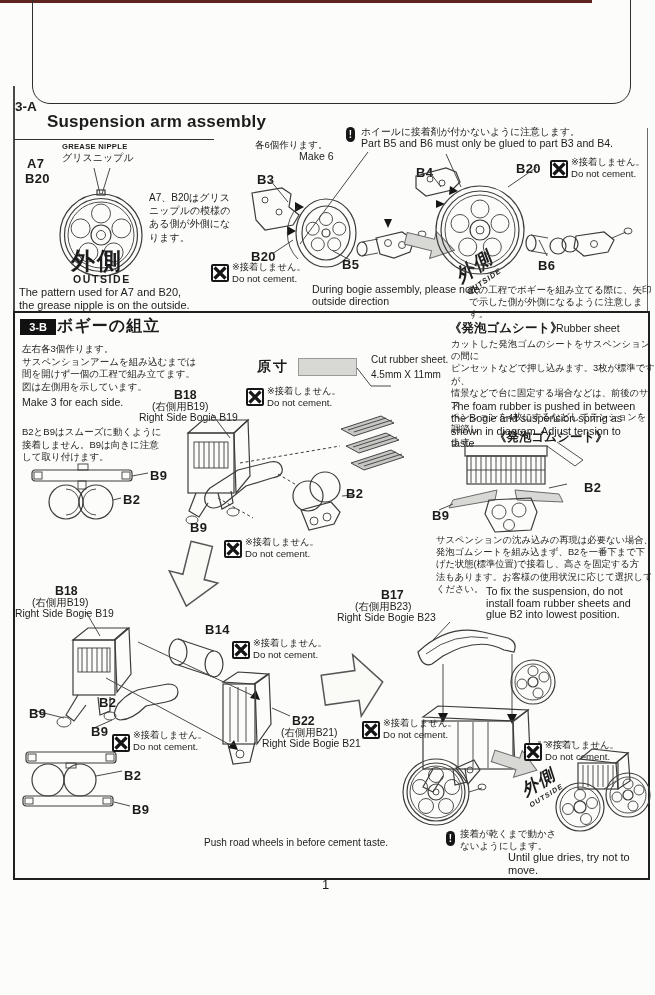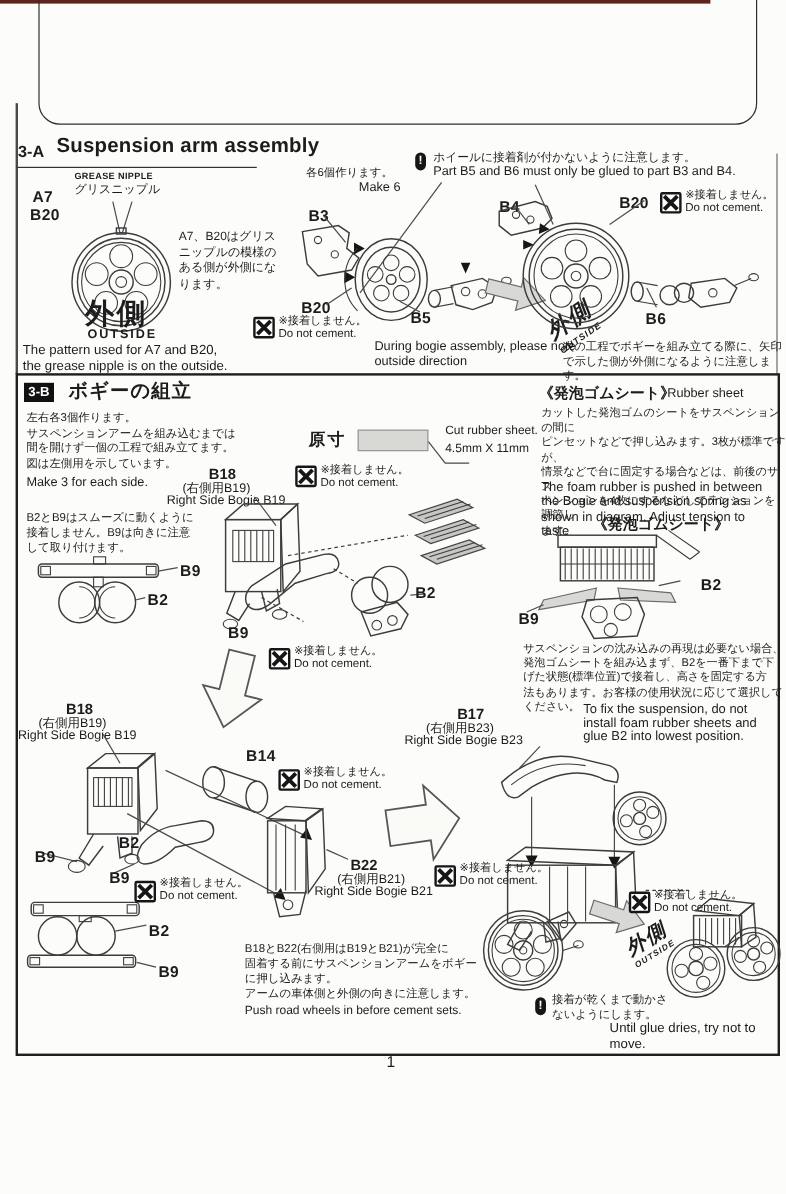--- a/index.html
+++ b/index.html
@@ -32,21 +32,21 @@
 </head>
 <body>
 
 <div id="page">
 
   <div class="ab" style="left:0;top:0;width:592px;height:2.5px;background:#5d2420;"></div>
   <div class="ab" style="left:32px;top:-70px;width:597px;height:172px;border:1.8px solid #2e2e2e;border-radius:18px;"></div>
   <div class="ab" style="left:13px;top:86px;width:1.5px;height:226px;background:#4a4a4a;"></div>
   <div class="ab" style="left:647px;top:128px;width:1.3px;height:184px;background:#6a6a6a;"></div>
 
-  <div class="ab" style="left:15px;top:119px;font-size:13.5px;font-weight:bold;">3-A</div>
+  <div class="ab" style="left:15px;top:99px;font-size:13.5px;font-weight:bold;">3-A</div>
   <div class="ab" style="left:47px;top:112px;font-size:17px;font-weight:bold;letter-spacing:.2px;">Suspension arm assembly</div>
   <div class="ab" style="left:14px;top:139px;width:200px;height:1.2px;background:#333;"></div>
 
   <div class="ab" style="left:62px;top:142px;font-size:7.6px;letter-spacing:.3px;font-weight:bold;">GREASE NIPPLE</div>
   <div class="ab" style="left:62px;top:151px;font-size:10px;">グリスニップル</div>
   <div class="ab pl" style="left:27px;top:156px;">A7</div>
   <div class="ab pl" style="left:25px;top:171px;">B20</div>
 
   <svg class="ab" style="left:52px;top:180px;" width="98" height="98" viewBox="0 0 98 98">
     <path class="lead" d="M42,-12 L48,14 M58,-12 L50,14"></path>
@@ -170,21 +170,21 @@
     <path class="lead" d="M350,150 L333,141"></path>
     <path class="lead" d="M428,60 L441,77"></path>
     <path class="lead" d="M537,57 L508,77"></path>
     <path class="lead" d="M547,146 L539,130"></path>
     <path class="lead" d="M368,42 L300,134"></path>
     <path class="lead" d="M446,44 L461,77"></path>
   </svg>
 
   <div class="ab" style="left:13px;top:311px;width:633px;height:565px;border:2.2px solid #1f1f1f;"></div>
 
-  <div class="ab" style="left:20px;top:319px;width:25px;height:16px;background:#111;color:#fff;font-size:11px;font-weight:bold;text-align:center;line-height:16px;">3-B</div>
+  <div class="ab" style="left:20px;top:319px;width:36px;height:16px;background:#111;color:#fff;font-size:11px;font-weight:bold;text-align:center;line-height:16px;">3-B</div>
   <div class="ab" style="left:57px;top:316px;font-size:16px;font-weight:bold;letter-spacing:1px;">ボギーの組立</div>
 
   <div class="ab jp ml" style="left:22px;top:343px;">左右各3個作ります。
 サスペンションアームを組み込むまでは
 間を開けず一個の工程で組み立てます。
 図は左側用を示しています。</div>
   <div class="ab en" style="left:22px;top:396px;">Make 3 for each side.</div>
 
   <div class="ab" style="left:257px;top:358px;font-size:14px;font-weight:bold;letter-spacing:2px;">原寸</div>
   <div class="ab" style="left:298px;top:358px;width:57px;height:16px;background:#d8d8d4;border:1px solid #9a9a96;"></div>
@@ -373,25 +373,21 @@
       </svg>
     </span>
   <div class="ab ens" style="left:133px;top:730px;font-size:9.3px;">※接着しません。</div>
   <div class="ab ens" style="left:133px;top:741px;">Do not cement.</div>
   <div class="ab pls" style="left:292px;top:714px;">B22</div>
   <div class="ab alt" style="left:281px;top:726px;">(右側用B21)</div>
   <div class="ab alt" style="left:262px;top:738px;">Right Side Bogie B21</div>
   <div class="ab pl" style="left:124px;top:768px;">B2</div>
   <div class="ab pl" style="left:132px;top:802px;">B9</div>
 
-  <div class="ab jp ml" style="left:204px;top:785px;">B18とB22(右側用はB19とB21)が完全に
-固着する前にサスペンションアームをボギー
-に押し込みます。
-アームの車体側と外側の向きに注意します。</div>
-  <div class="ab ens" style="left:204px;top:837px;font-size:10px;">Push road wheels in before cement sets.</div>
+  <div class="ab ens" style="left:204px;top:837px;font-size:10px;">Push road wheels in before cement taste.</div>
 
   <svg class="ab" style="left:323px;top:653px;" width="62" height="66" viewBox="0 0 62 66">
     <path class="fillL" transform="rotate(-8 30 33)" d="M0,18 L34,18 L34,2 L60,33 L34,64 L34,48 L0,48 Z"></path>
   </svg>
   <div class="ab pls" style="left:381px;top:588px;">B17</div>
   <div class="ab alt" style="left:355px;top:600px;">(右側用B23)</div>
   <div class="ab alt" style="left:337px;top:612px;">Right Side Bogie B23</div>
 
   <svg class="ab" style="left:388px;top:622px;" width="190" height="170" viewBox="0 0 190 170">
     <path class="lead" d="M62,0 L45,18"></path>

